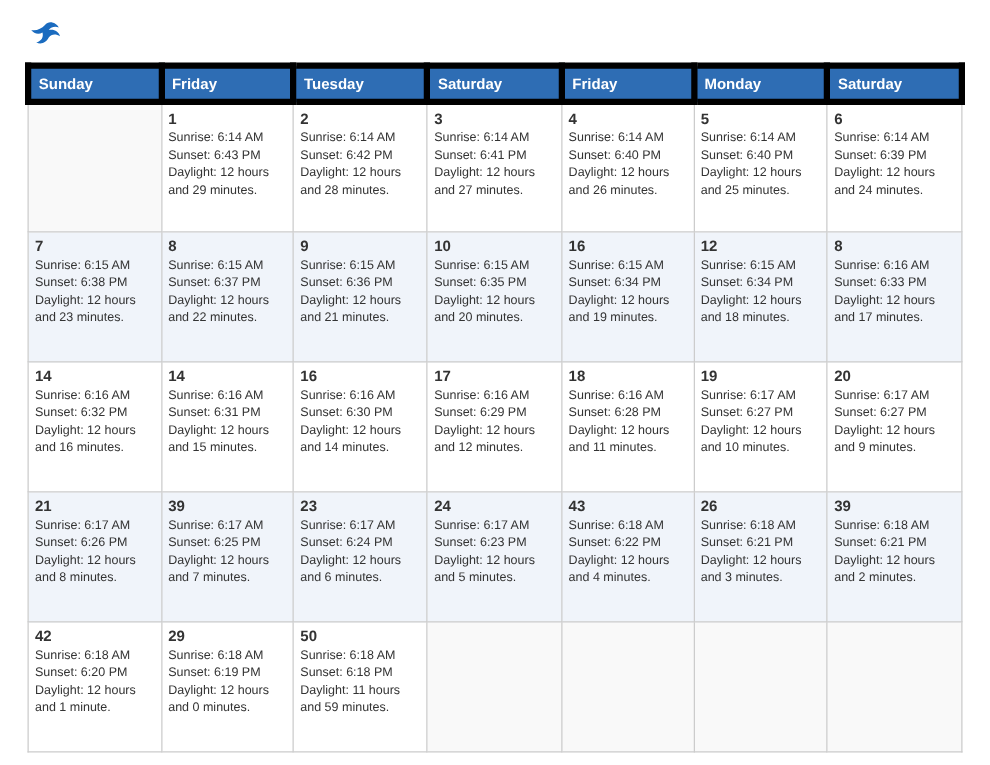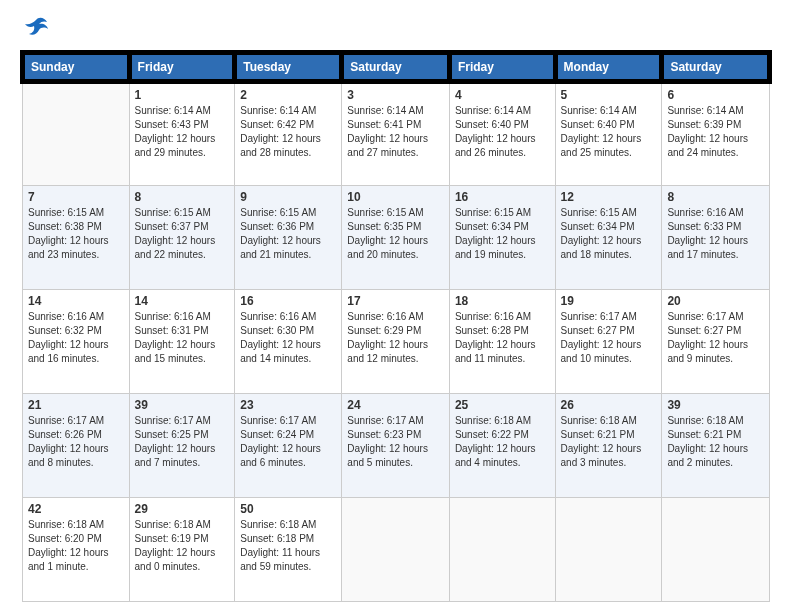--- a/index.html
+++ b/index.html
@@ -230,21 +230,21 @@
           </td>
           <td>
             <span class="day-num">23</span>
             <div class="day-info">Sunrise: 6:17 AM<br>Sunset: 6:24 PM<br>Daylight: 12 hours and 6 minutes.</div>
           </td>
           <td>
             <span class="day-num">24</span>
             <div class="day-info">Sunrise: 6:17 AM<br>Sunset: 6:23 PM<br>Daylight: 12 hours and 5 minutes.</div>
           </td>
           <td>
-            <span class="day-num">25</span>
+            <span class="day-num">43</span>
             <div class="day-info">Sunrise: 6:18 AM<br>Sunset: 6:22 PM<br>Daylight: 12 hours and 4 minutes.</div>
           </td>
           <td>
             <span class="day-num">26</span>
             <div class="day-info">Sunrise: 6:18 AM<br>Sunset: 6:21 PM<br>Daylight: 12 hours and 3 minutes.</div>
           </td>
           <td>
             <span class="day-num">39</span>
             <div class="day-info">Sunrise: 6:18 AM<br>Sunset: 6:21 PM<br>Daylight: 12 hours and 2 minutes.</div>
           </td>

